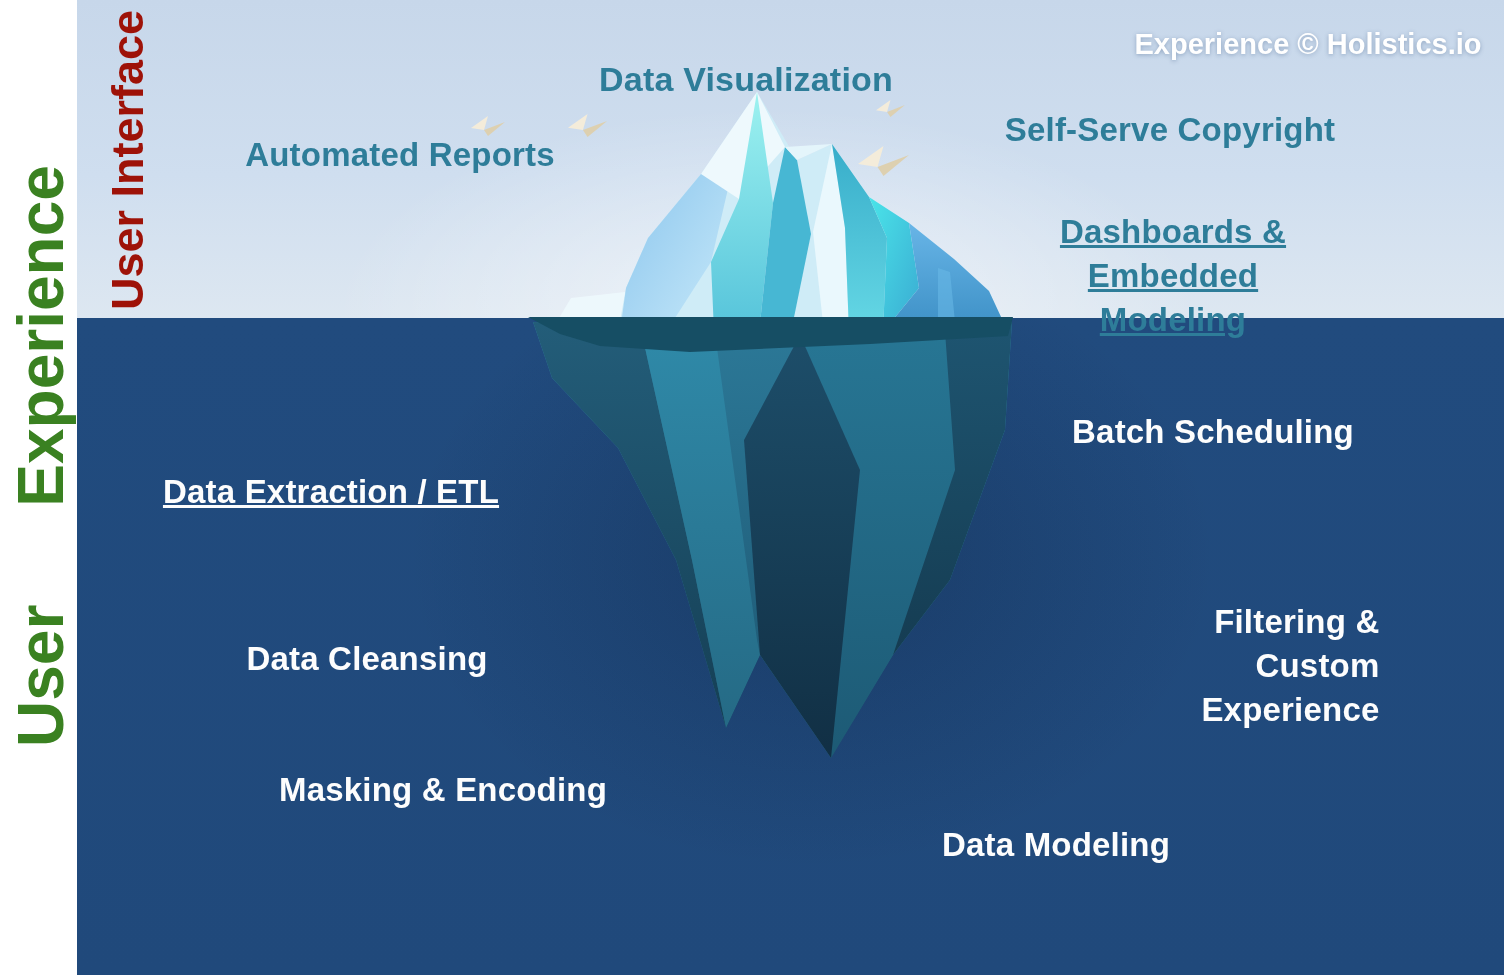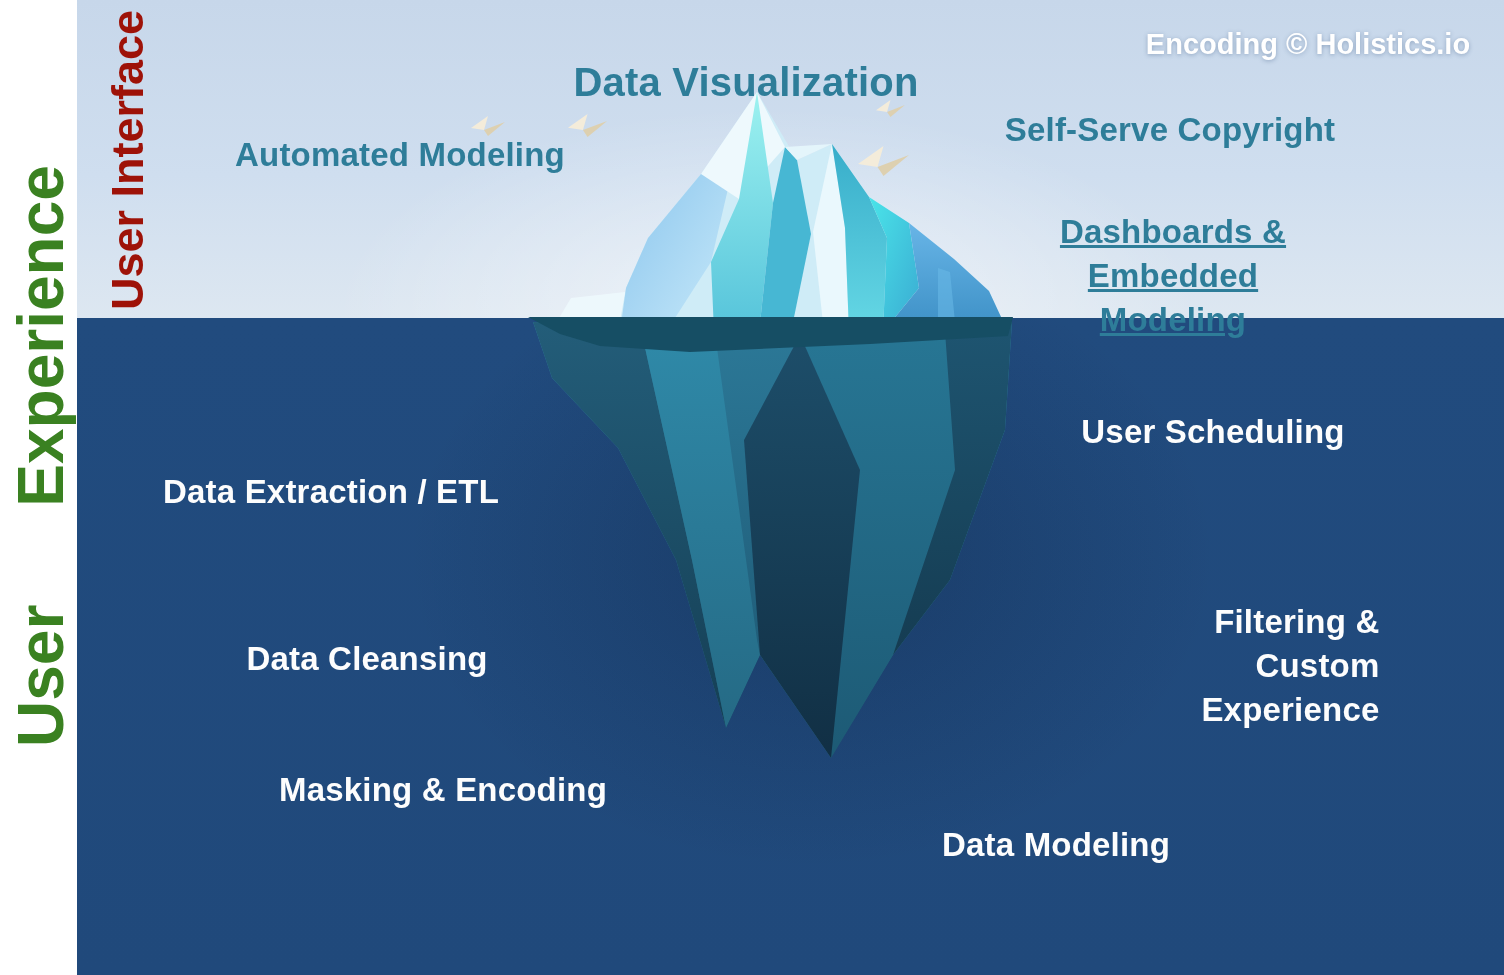--- a/index.html
+++ b/index.html
@@ -137,32 +137,32 @@
     <use href="#gull" transform="translate(568,114) scale(1.15)"></use>
     <use href="#gull" transform="translate(876,100) scale(0.85)"></use>
     <use href="#gull" transform="translate(858,146) scale(1.5)"></use>
   </svg>
 
   <div id="ue-label" class="v-rot">
     <span class="w1">User</span><span class="w2">Experience</span>
   </div>
   <div id="ui-label" class="v-rot">User Interface</div>
 
-  <div id="copyright" style="left:1308px;top:28px;">Encoding © Holistics.io</div>
+  <div id="copyright" style="left:1308px;top:28px;">Experience © Holistics.io</div>
 
-  <div class="lbl teal" style="left:746px;top:60px;font-size:40px;">Data Visualization</div>
-  <div class="lbl teal" style="left:400px;top:136px;">Automated Modeling</div>
+  <div class="lbl teal" style="left:746px;top:60px;font-size:34px;">Data Visualization</div>
+  <div class="lbl teal" style="left:400px;top:136px;">Automated Reports</div>
   <div class="lbl teal" style="left:1170px;top:111px;">Self-Serve Copyright</div>
   <div class="lbl teal center" style="left:1173px;top:210px;text-decoration:underline;">
     <span>Dashboards &amp; Embedded</span><br>
     <span>Modeling</span>
   </div>
 
-  <div class="lbl white" style="left:1213px;top:413px;">User Scheduling</div>
-  <div class="lbl white" style="left:331px;top:473px;">Data Extraction / ETL</div>
+  <div class="lbl white" style="left:1213px;top:413px;">Batch Scheduling</div>
+  <div class="lbl white" style="left:331px;top:473px;text-decoration:underline;">Data Extraction / ETL</div>
   <div class="lbl white" style="left:367px;top:640px;">Data Cleansing</div>
   <div class="lbl white center" style="left:1255px;top:600px;text-align:right;">
     <span>Filtering &amp; Custom</span><br>
     <span>Experience</span>
   </div>
   <div class="lbl white" style="left:1056px;top:826px;">Data Modeling</div>
   <div class="lbl white" style="left:443px;top:771px;">Masking &amp; Encoding</div>
 
 </div>
 

